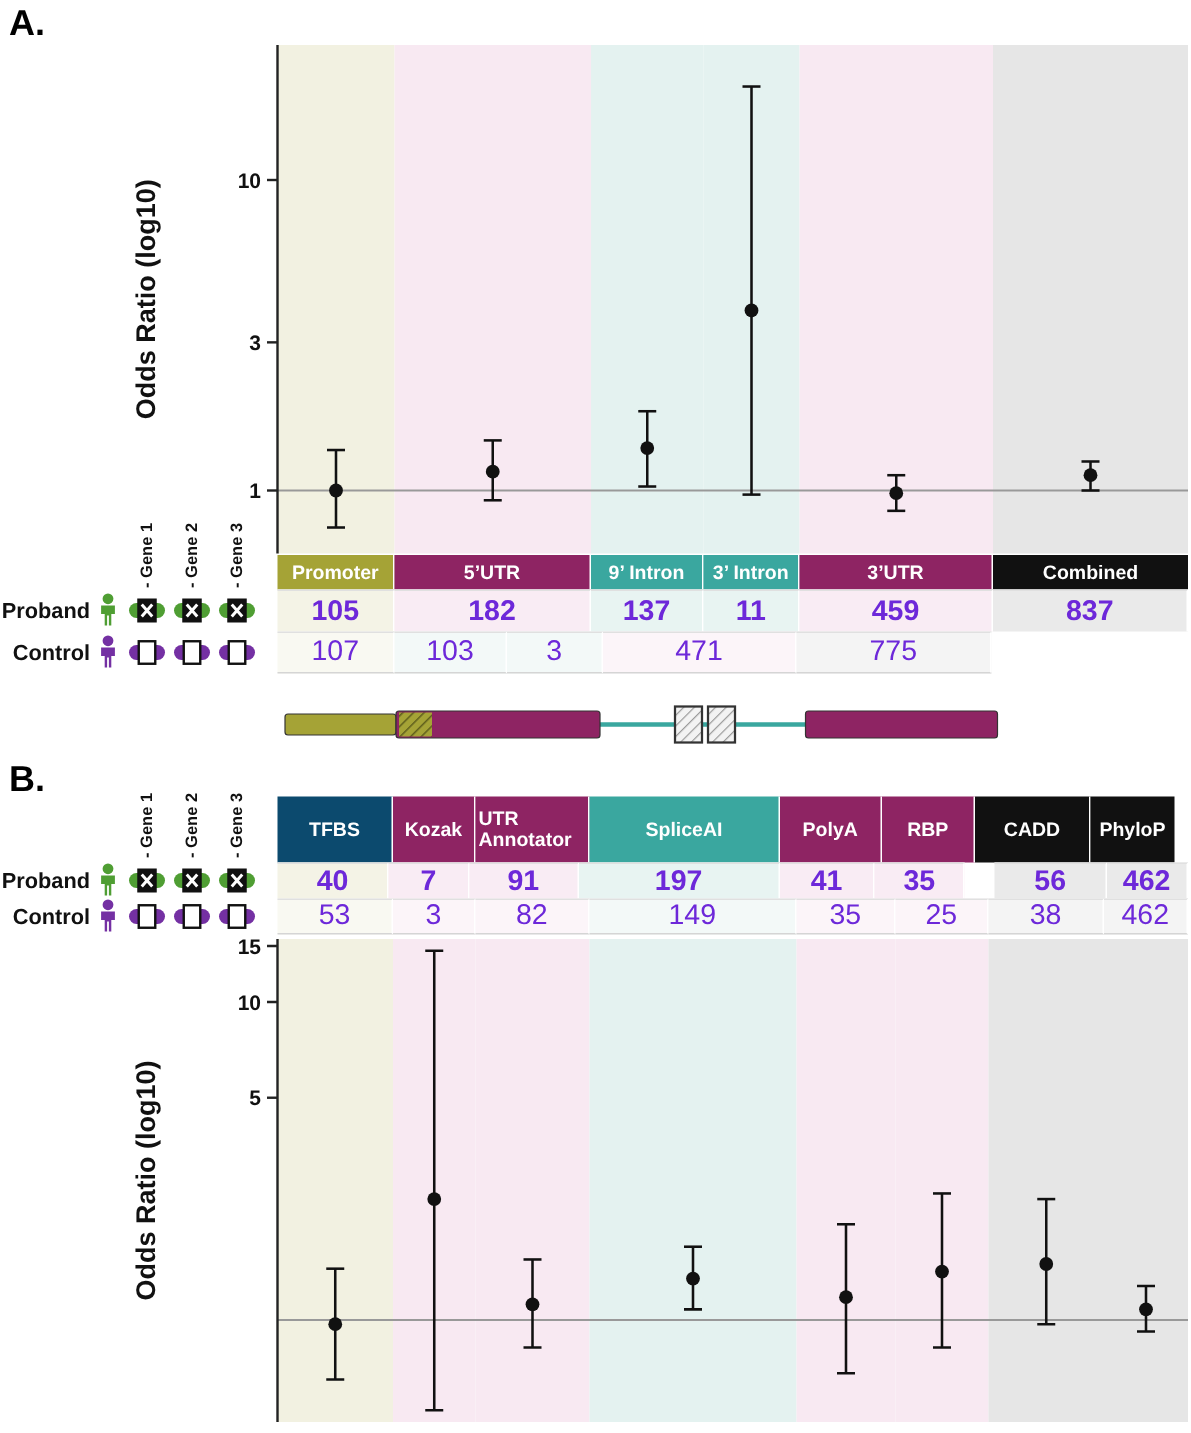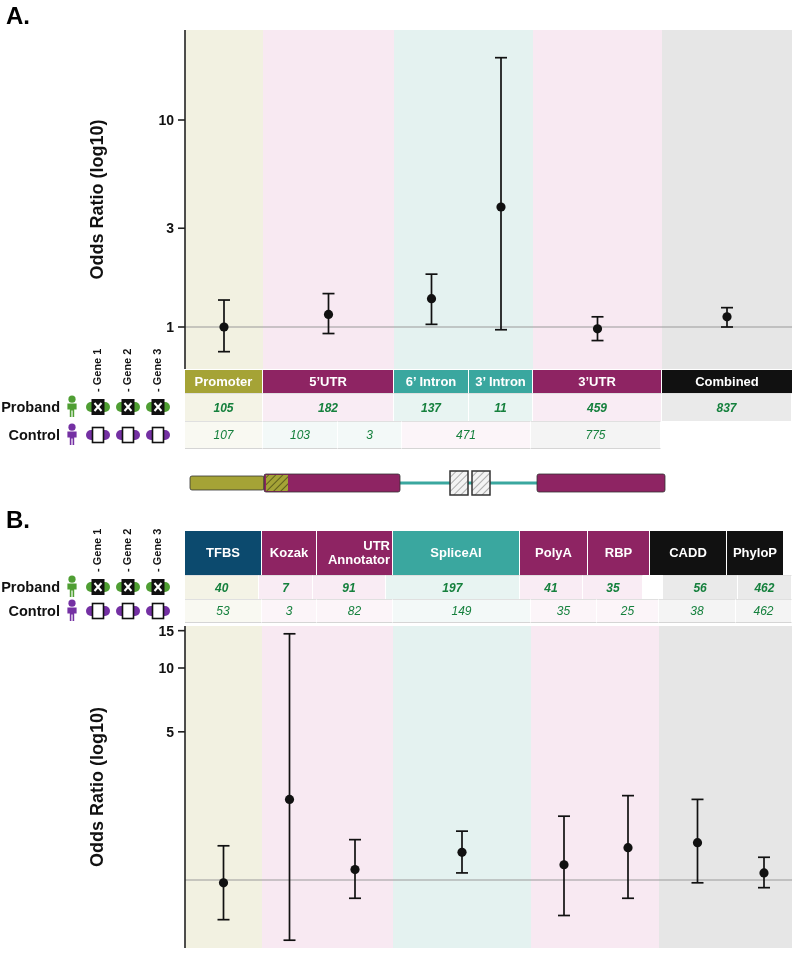--- a/index.html
+++ b/index.html
@@ -2,23 +2,23 @@
 <html><head>
 <meta charset="utf-8">
 <style>
   *{margin:0;padding:0;box-sizing:border-box}
   body{background:#fff}
   .fig{position:relative;width:794px;height:955px;background:#fff;font-family:"Liberation Sans",sans-serif;overflow:hidden}
   .abs{position:absolute}
   .panel-label{position:absolute;font-size:24px;font-weight:800;color:#000}
   .table{position:absolute;display:flex;flex-direction:column}
   .trow{display:flex}
-  .th{display:flex;align-items:center;justify-content:center;color:#fff;font-weight:700;font-size:13px;line-height:1.05;text-align:right;border-right:1.5px solid #fff;padding:1px 2px}
+  .th{display:flex;align-items:center;justify-content:center;color:#fff;font-weight:700;font-size:13px;line-height:1.05;text-align:left;border-right:1.5px solid #fff;padding:1px 2px}
   .th:last-child{border-right:none}
-  .td{display:flex;align-items:center;justify-content:center;font-size:12px;font-style:italic;color:#15803d;border-right:1.5px solid #fff;border-top:1px solid #e0e0e0}
+  .td{display:flex;align-items:center;justify-content:center;font-size:19px;color:#6d28d9;border-right:1.5px solid #fff;border-top:1px solid #e0e0e0}
   .td.proband{font-weight:700}
   .trow:last-child .td{border-bottom:1px solid #d5d5d5}
   svg text{font-family:"Liberation Sans",sans-serif}
   .gene-label{font-size:11px;font-weight:600;fill:#111}
   .row-label{font-size:14.5px;font-weight:800;fill:#111}
 </style>
 </head>
 <body>
 
 <div class="fig">
@@ -64,21 +64,21 @@
       <line x1="727" x2="727" y1="299" y2="279.6617111714173" stroke="#111111" stroke-width="1.7"></line>
       <line x1="721" x2="733" y1="299" y2="299" stroke="#111111" stroke-width="1.7"></line>
       <line x1="721" x2="733" y1="279.6617111714173" y2="279.6617111714173" stroke="#111111" stroke-width="1.7"></line>
       <circle cx="727" cy="288.8118693072724" r="4.6" fill="#111111"></circle>
     </svg>
 
   <div id="table-a" class="table" style="left:185px;top:370px;width:607px">
       <div class="trow">
         <div class="th" style="width: 78px; height: 23px; background: rgb(165, 163, 54);">Promoter</div>
         <div class="th" style="width: 131px; height: 23px; background: rgb(142, 36, 99);">5’UTR</div>
-        <div class="th" style="width: 75px; height: 23px; background: rgb(58, 167, 159);">6’ Intron</div>
+        <div class="th" style="width: 75px; height: 23px; background: rgb(58, 167, 159);">9’ Intron</div>
         <div class="th" style="width: 64px; height: 23px; background: rgb(58, 167, 159);">3’ Intron</div>
         <div class="th" style="width: 129px; height: 23px; background: rgb(142, 36, 99);">3’UTR</div>
         <div class="th" style="width: 130px; height: 23px; background: rgb(17, 17, 17);">Combined</div>
       </div>
       <div class="trow">
         <div class="td proband" style="width: 78px; height: 28px; background: rgb(244, 243, 230);">105</div>
         <div class="td proband" style="width: 131px; height: 28px; background: rgb(249, 236, 244);">182</div>
         <div class="td proband" style="width: 75px; height: 28px; background: rgb(232, 244, 242);">137</div>
         <div class="td proband" style="width: 64px; height: 28px; background: rgb(232, 244, 242);">11</div>
         <div class="td proband" style="width: 129px; height: 28px; background: rgb(249, 236, 244);">459</div>

